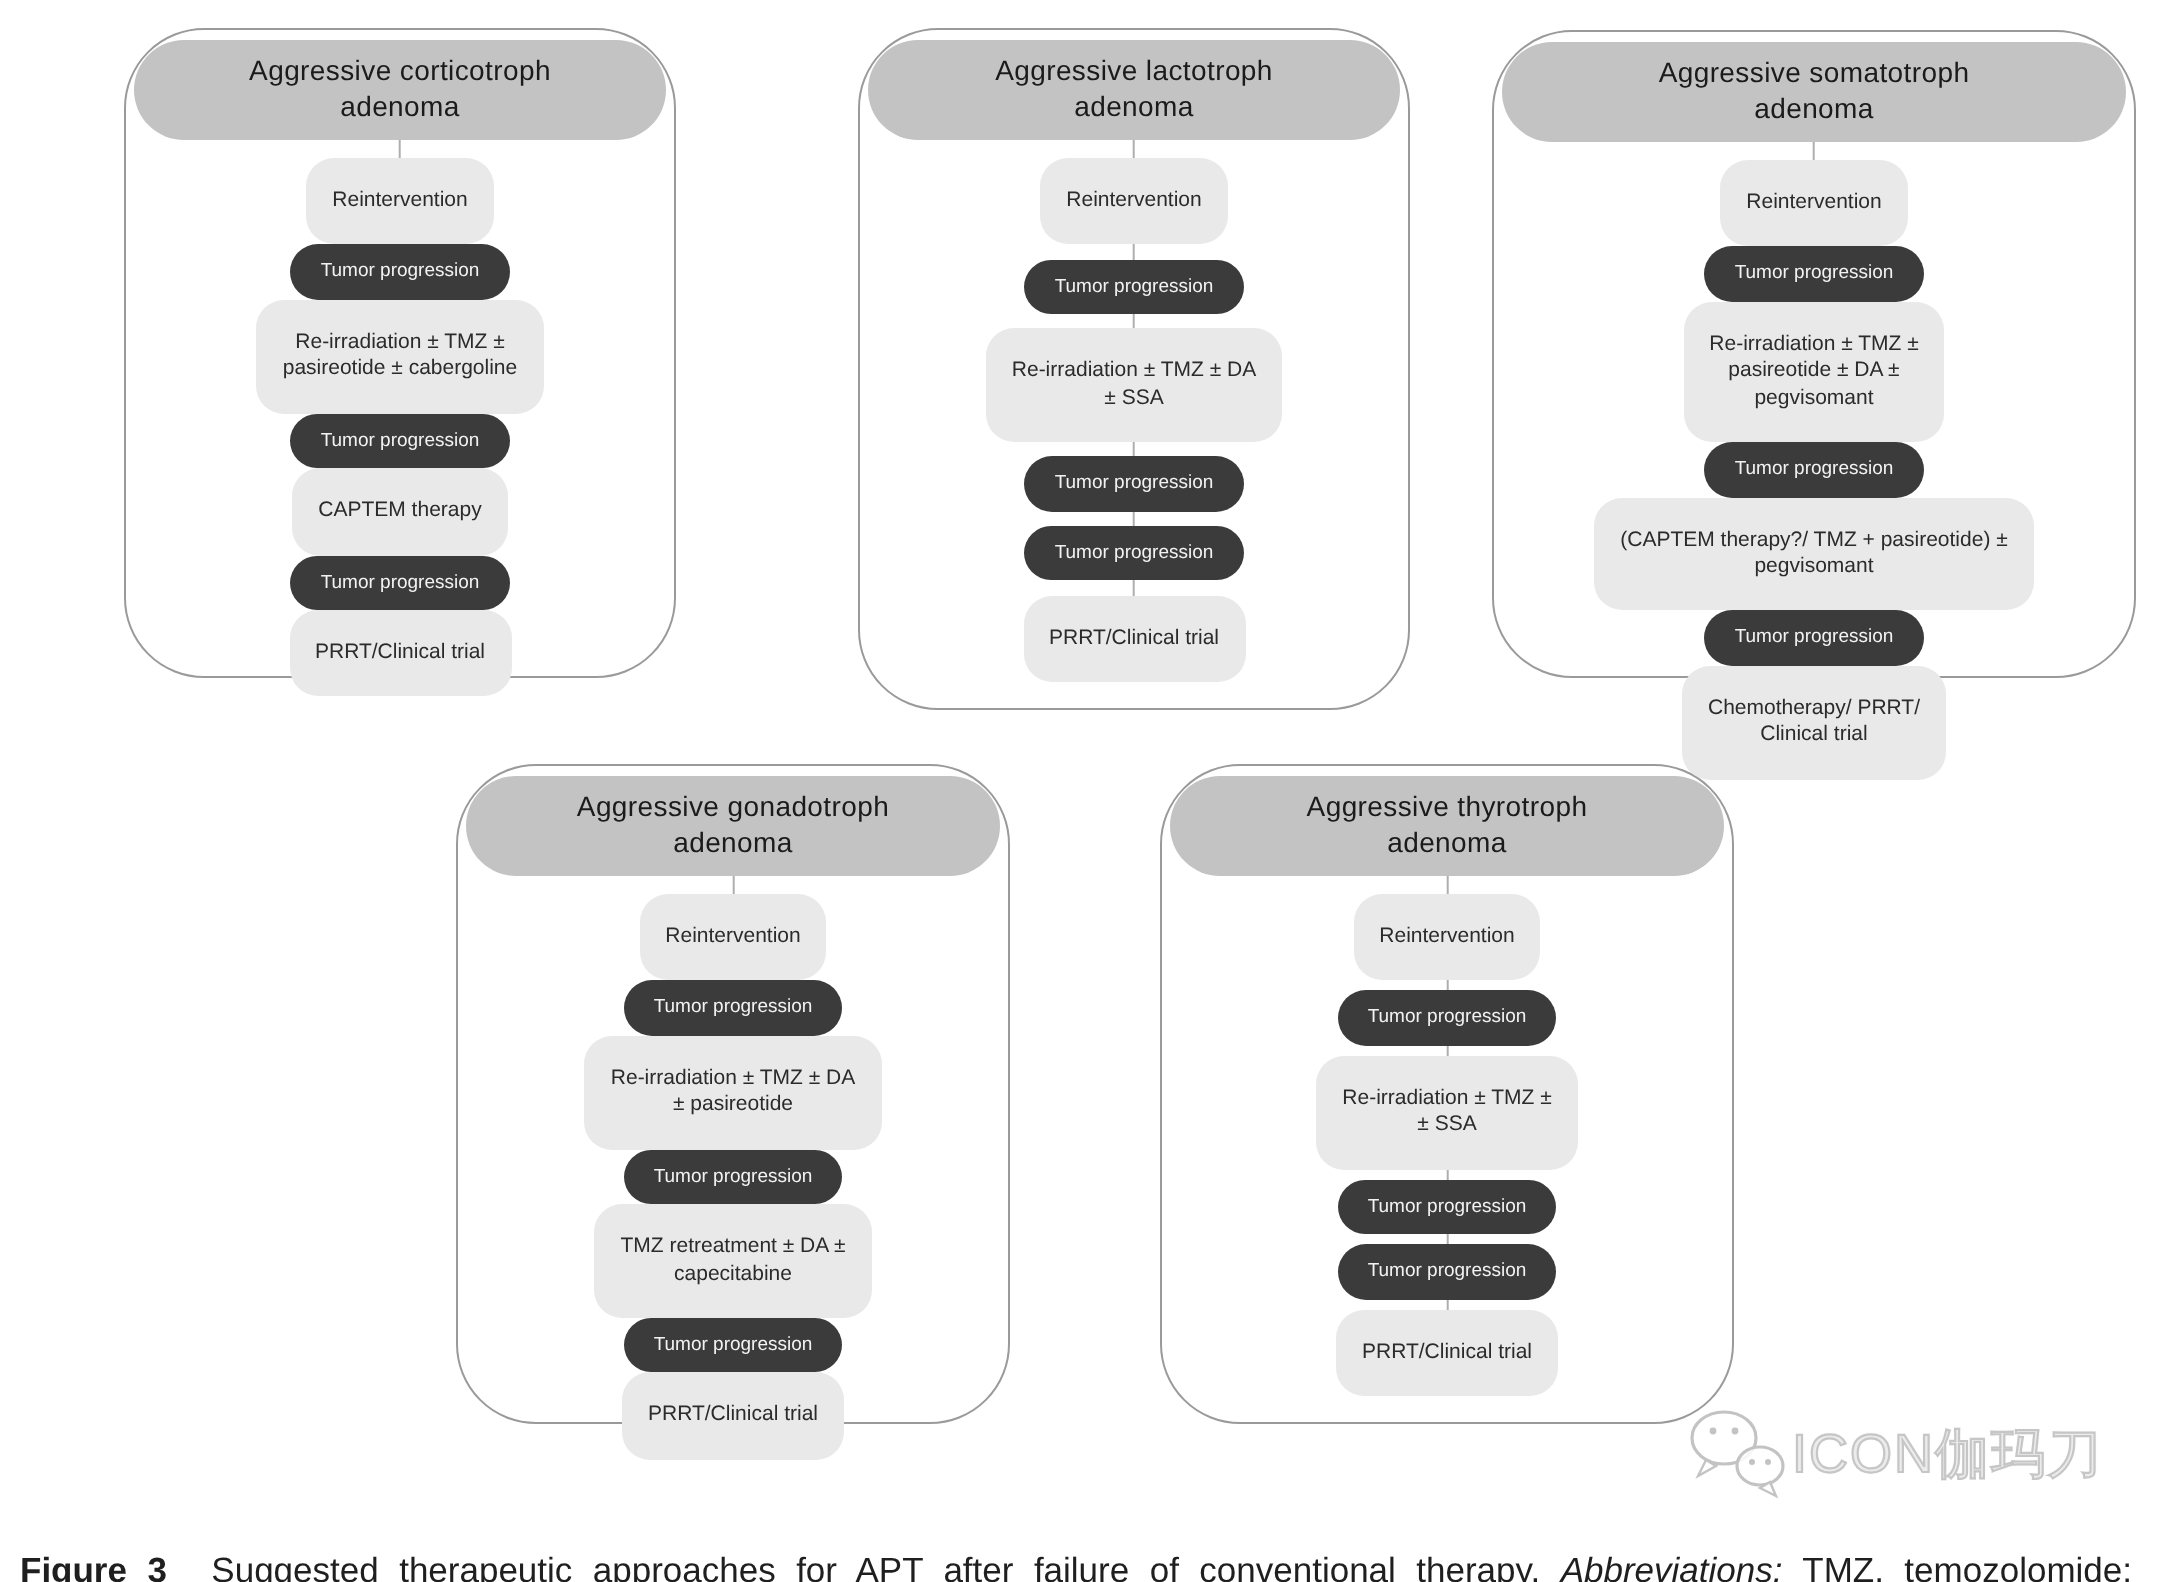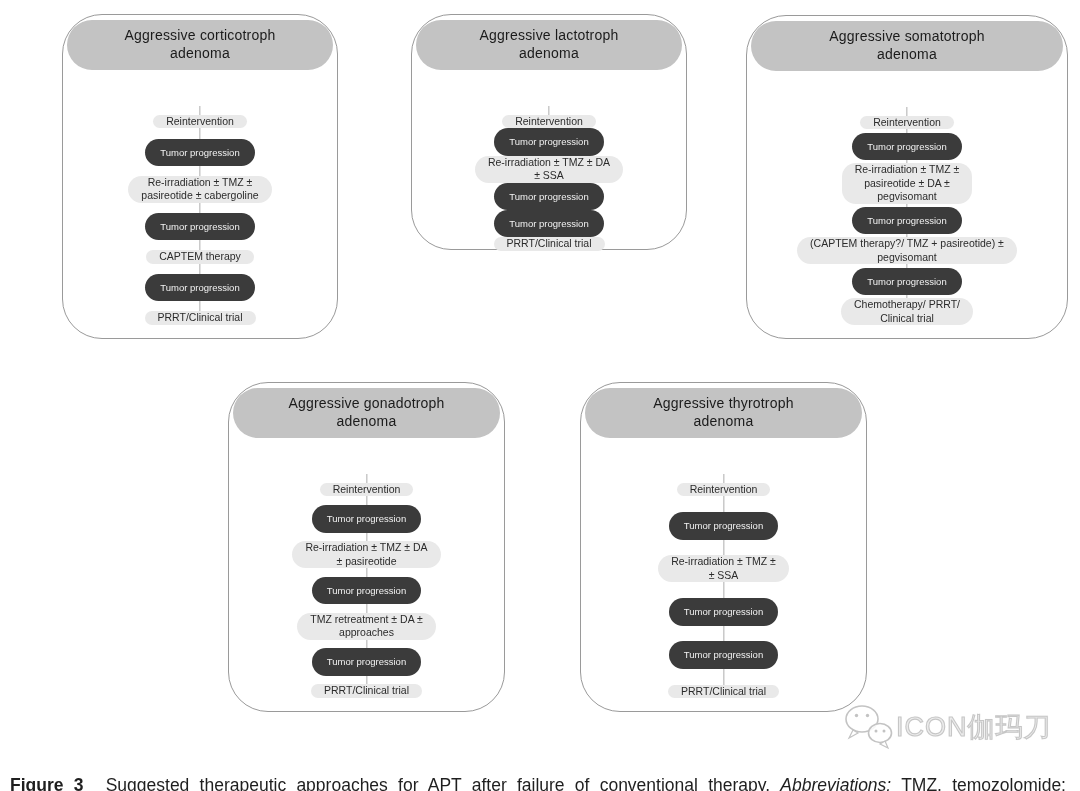--- a/index.html
+++ b/index.html
@@ -3,24 +3,24 @@
 <meta charset="utf-8">
 <style>
   html,body{margin:0;padding:0;background:#ffffff;}
   .canvas{
     position:relative;width:1080px;height:791px;background:#ffffff;
     font-family:"Liberation Sans",sans-serif;overflow:hidden;
   }
   
   .panel{
     position:absolute;background:#ffffff;border:1.3px solid #9a9a9a;
-    border-radius:40px;display:flex;flex-direction:column;box-sizing:border-box;gap:36px;
+    border-radius:40px;display:flex;flex-direction:column;box-sizing:border-box;
   }
   .p1{left:62px;top:14px;width:276px;height:325px}
-  .p2{left:411px;top:14px;width:276px;height:236px}
+  .p2{left:429px;top:14px;width:276px;height:341px}
   .p3{left:746px;top:15px;width:322px;height:324px}
   .p4{left:228px;top:382px;width:277px;height:330px}
   .p5{left:580px;top:382px;width:287px;height:330px}
   .panel-header{
     margin:5px 4px 0;background:#c3c3c3;border-radius:25px;min-height:46px;
     display:flex;align-items:center;justify-content:center;text-align:center;
     font-size:14px;line-height:1.28;color:#1b1b1b;white-space:pre-line;
     padding:2px 10px;position:relative;z-index:2;letter-spacing:.2px;
   }
   .panel-steps{
@@ -29,21 +29,21 @@
   }
   .connector{
     position:absolute;left:50%;top:0;bottom:24px;width:1.3px;
     background:#aeaeae;z-index:0;transform:translateX(-50%);
   }
   .step{
     position:relative;z-index:1;text-align:center;white-space:pre-line;
     box-sizing:border-box;
   }
   .step.light{
-    background:#e9e9e9;border-radius:14px;padding:0 13px;
+    background:#e9e9e9;border-radius:14px;padding:15px 13px;
     font-size:10.5px;line-height:1.28;color:#2b2b2b;
   }
   .step.dark{
     background:#3b3b3b;border-radius:16px;padding:8px 15px;
     font-size:9.5px;line-height:1.2;color:#f2f2f2;
   }
   
   .caption{
     position:absolute;left:10px;width:1056px;top:728px;
     font-size:17.5px;line-height:26px;color:#1f1f1f;
@@ -122,21 +122,21 @@
     <div class="panel-header">Aggressive gonadotroph
 adenoma</div>
     <div class="panel-steps">
       <div class="connector"></div>
     <div class="step light">Reintervention</div>
           <div class="step dark">Tumor progression</div>
           <div class="step light">Re-irradiation ± TMZ ± DA
 ± pasireotide</div>
           <div class="step dark">Tumor progression</div>
           <div class="step light">TMZ retreatment ± DA ±
-approaches</div>
+capecitabine</div>
           <div class="step dark">Tumor progression</div>
           <div class="step light">PRRT/Clinical trial</div>
         </div>
   </div>
       <div class="panel p5">
     <div class="panel-header">Aggressive thyrotroph
 adenoma</div>
     <div class="panel-steps">
       <div class="connector"></div>
     <div class="step light">Reintervention</div>

